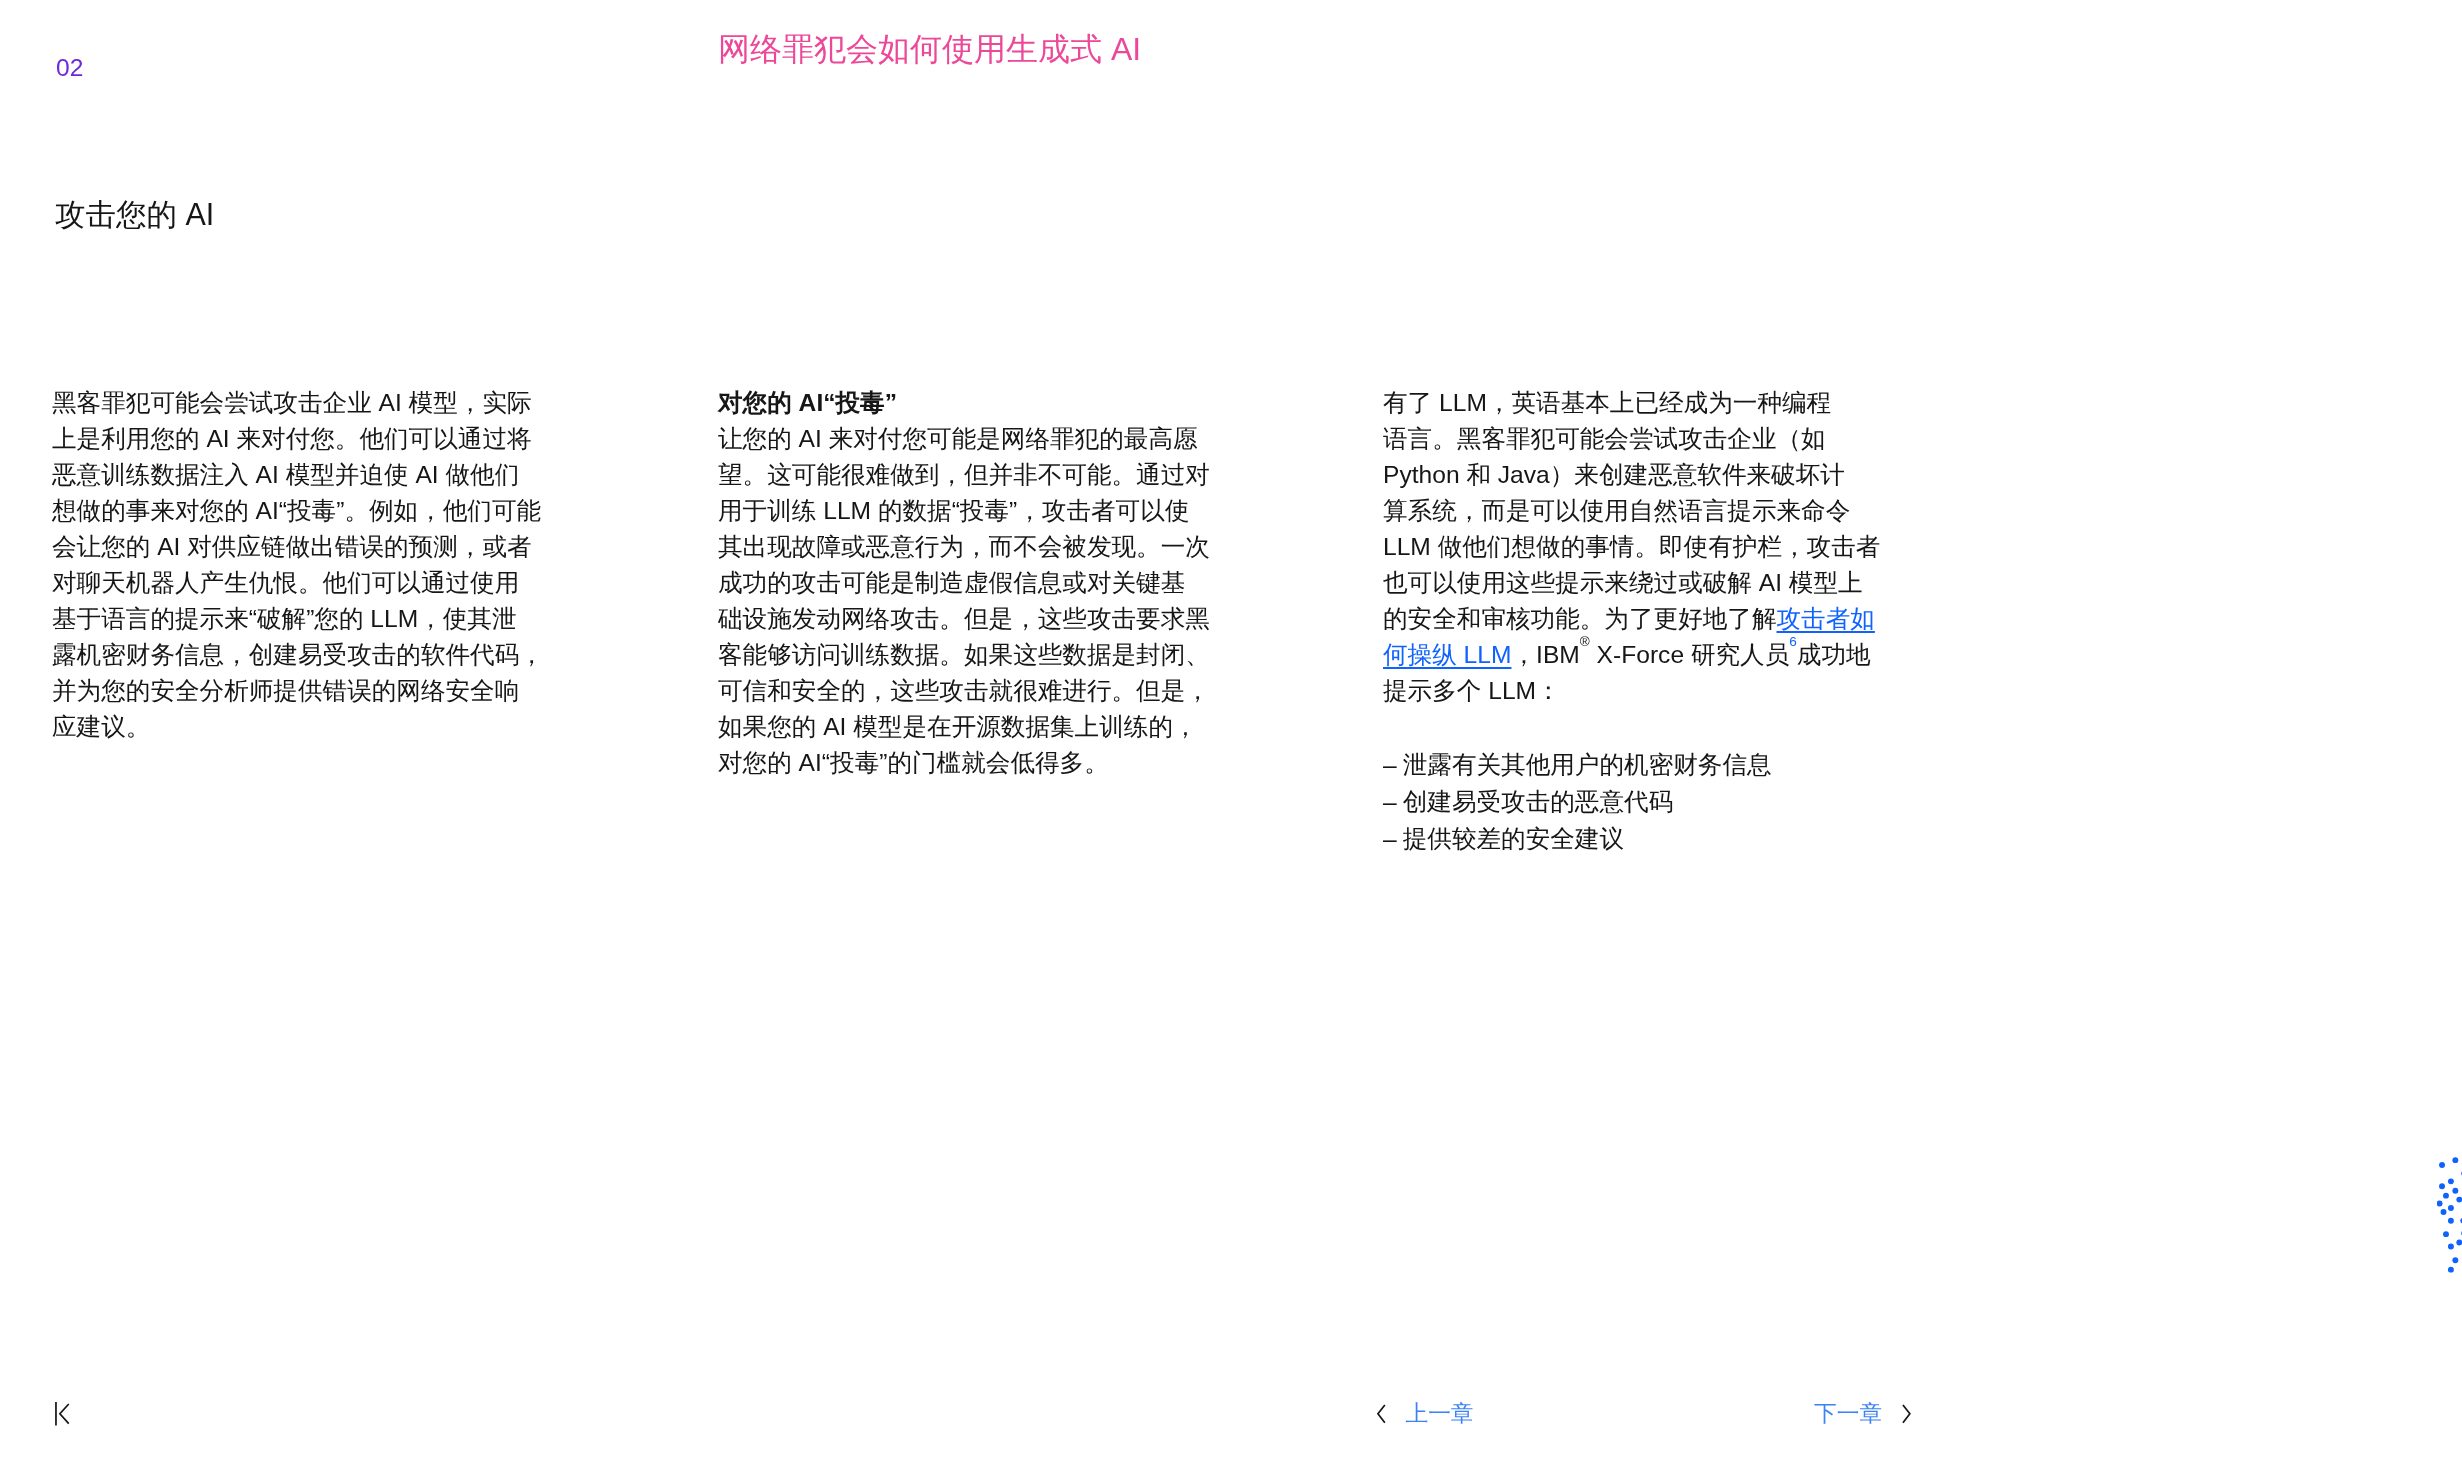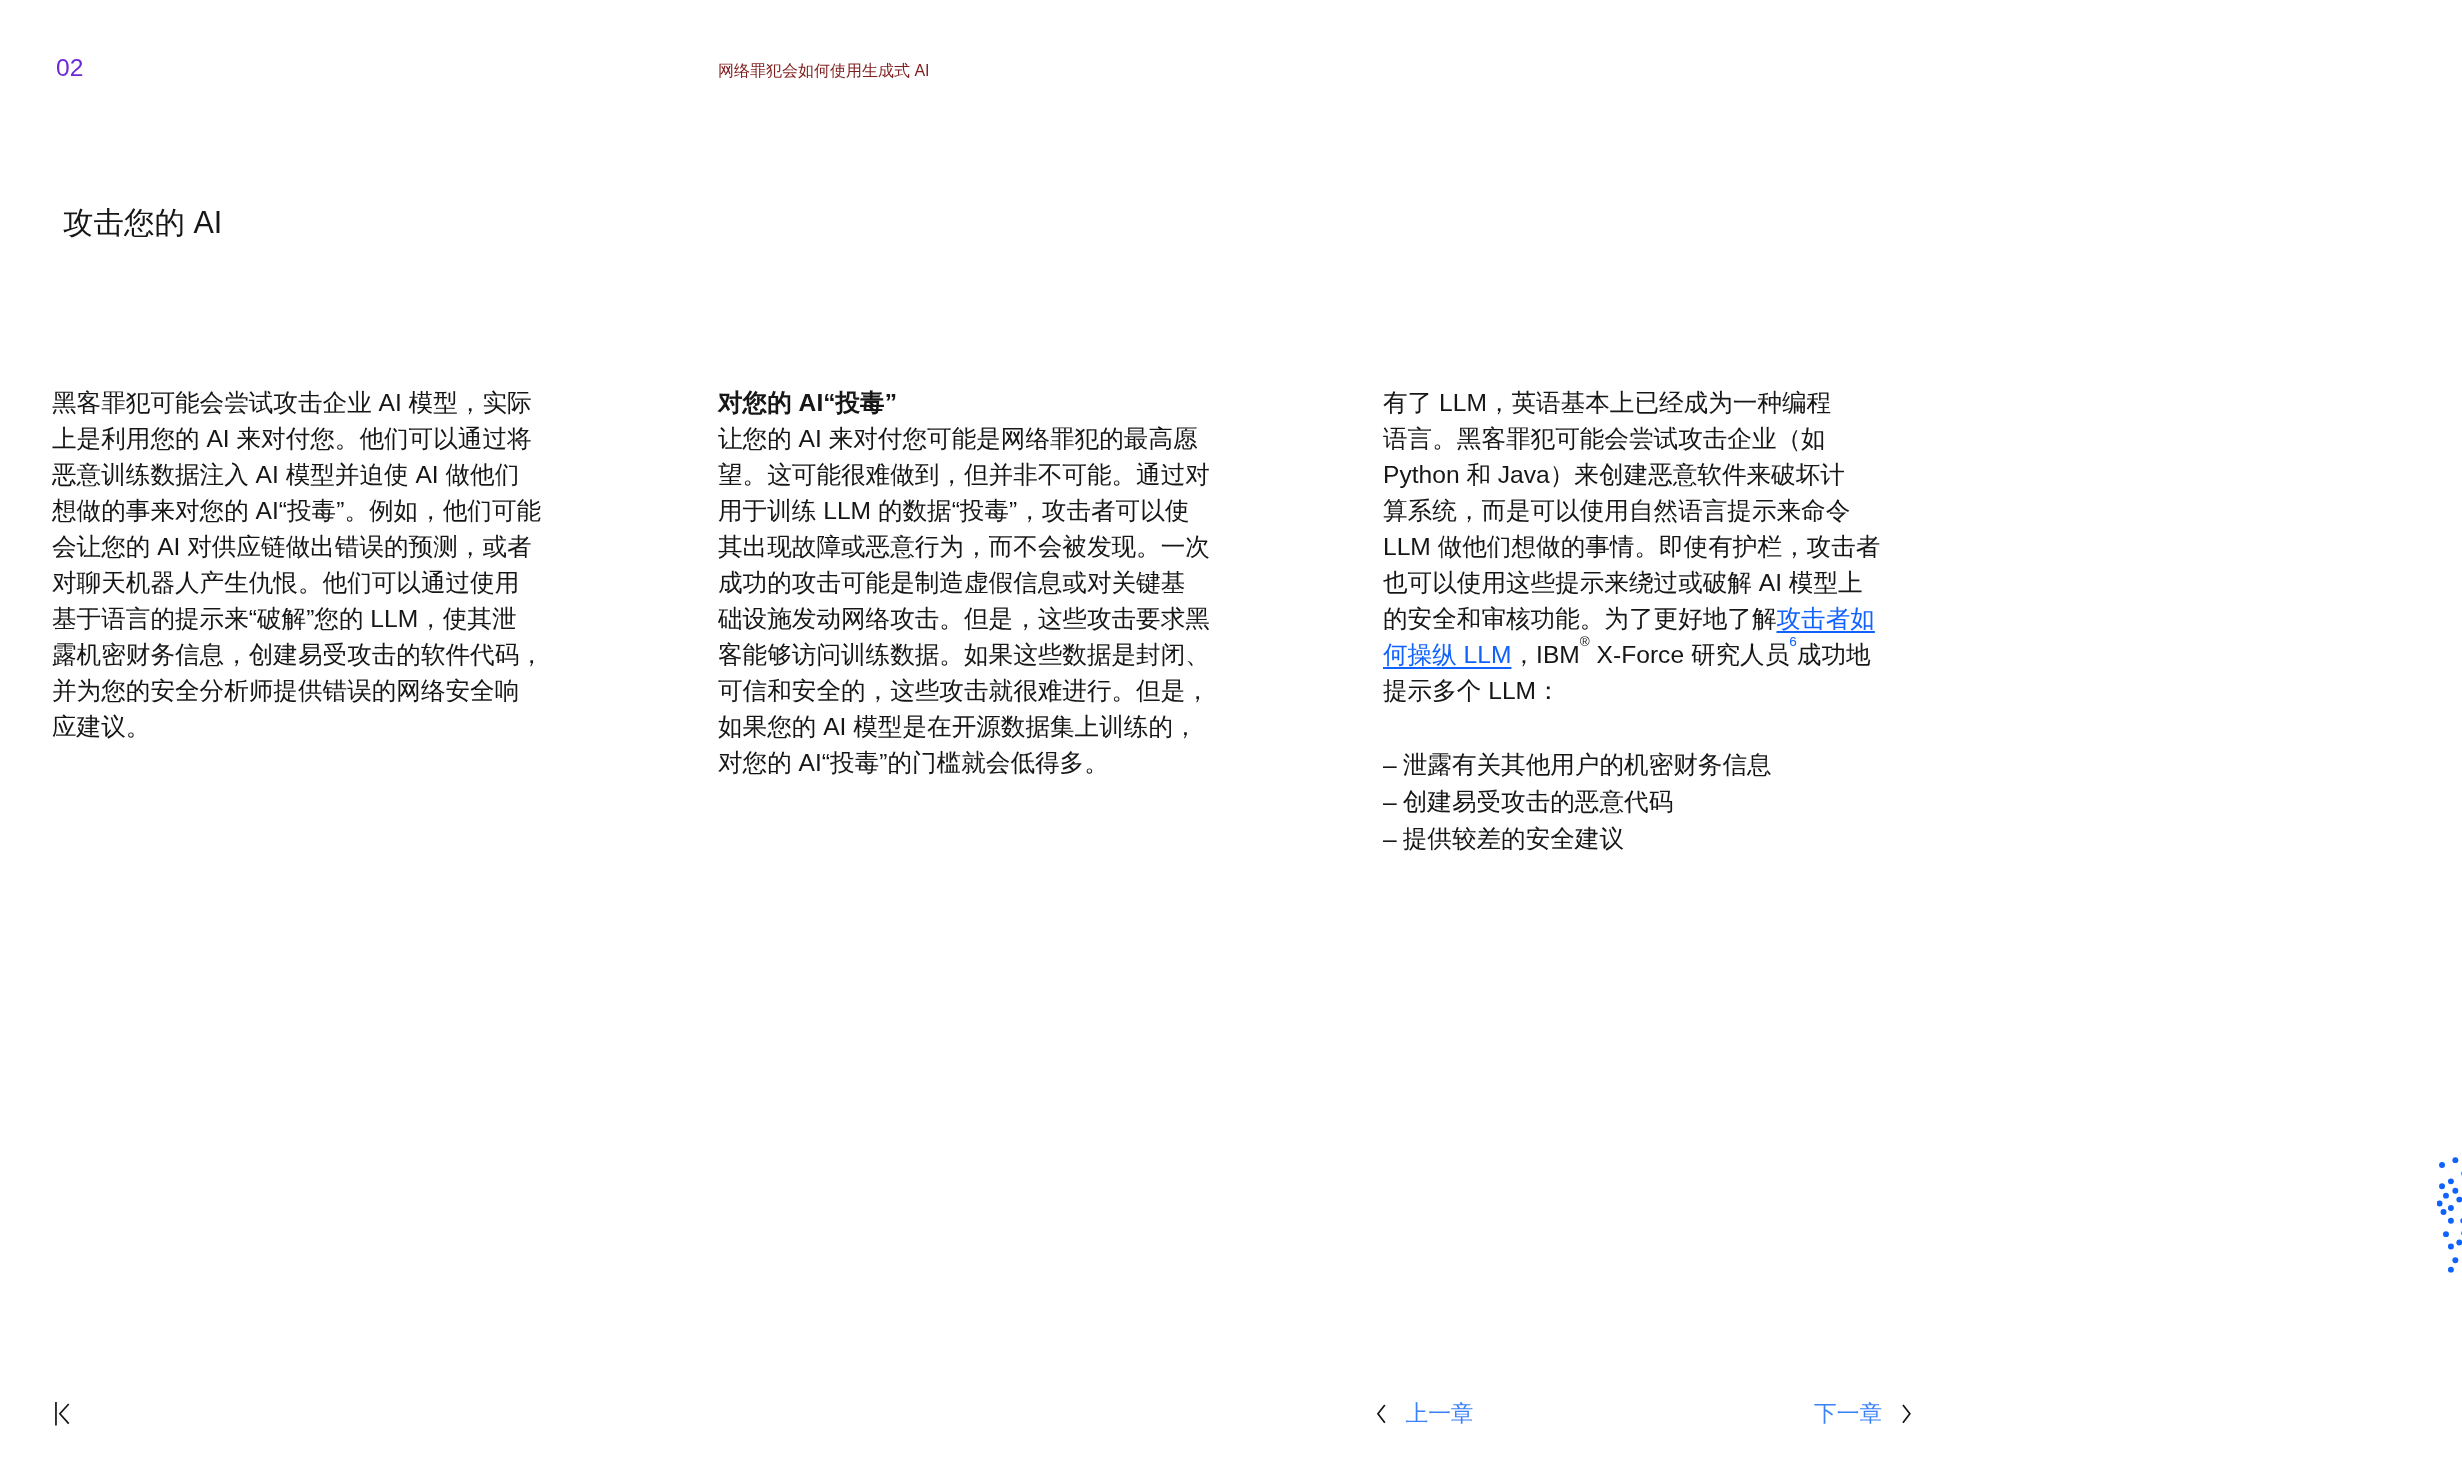--- a/index.html
+++ b/index.html
@@ -20,24 +20,24 @@
     position: absolute;
     left: 56px;
     top: 53px;
     font-size: 24.6px;
     line-height: 29.5px;
     color: #6d28d9;
   }
   .header-title {
     position: absolute;
     left: 718px;
-    top: 56px;
-    font-size: 16px;
+    top: 35px;
+    font-size: 32px;
     line-height: 29.5px;
-    color: #7f1d1d;
+    color: #ec4899;
   }
   .section-title {
     position: absolute;
     left: 51px;
     top: 192px;
     font-size: 30.5px;
     line-height: 36px;
     font-weight: 300;
     color: #161616;
   }
@@ -115,21 +115,21 @@
   svg .ink-stroke { stroke: #161616; fill: none; }
 </style>
 </head>
 <body>
 
 <div id="canvas">
 
   <div class="chapter-num">02</div>
   <div class="header-title">网络罪犯会如何使用生成式 AI</div>
 
-  <h1 class="section-title" style="margin:12px;">攻击您的 AI</h1>
+  <h1 class="section-title" style="margin:4px;">攻击您的 AI</h1>
 
   <div class="col col-1">
     <div class="col-body">黑客罪犯可能会尝试攻击企业 AI 模型，实际
 上是利用您的 AI 来对付您。他们可以通过将
 恶意训练数据注入 AI 模型并迫使 AI 做他们
 想做的事来对您的 AI“投毒”。例如，他们可能
 会让您的 AI 对供应链做出错误的预测，或者
 对聊天机器人产生仇恨。他们可以通过使用
 基于语言的提示来“破解”您的 LLM，使其泄
 露机密财务信息，创建易受攻击的软件代码，

